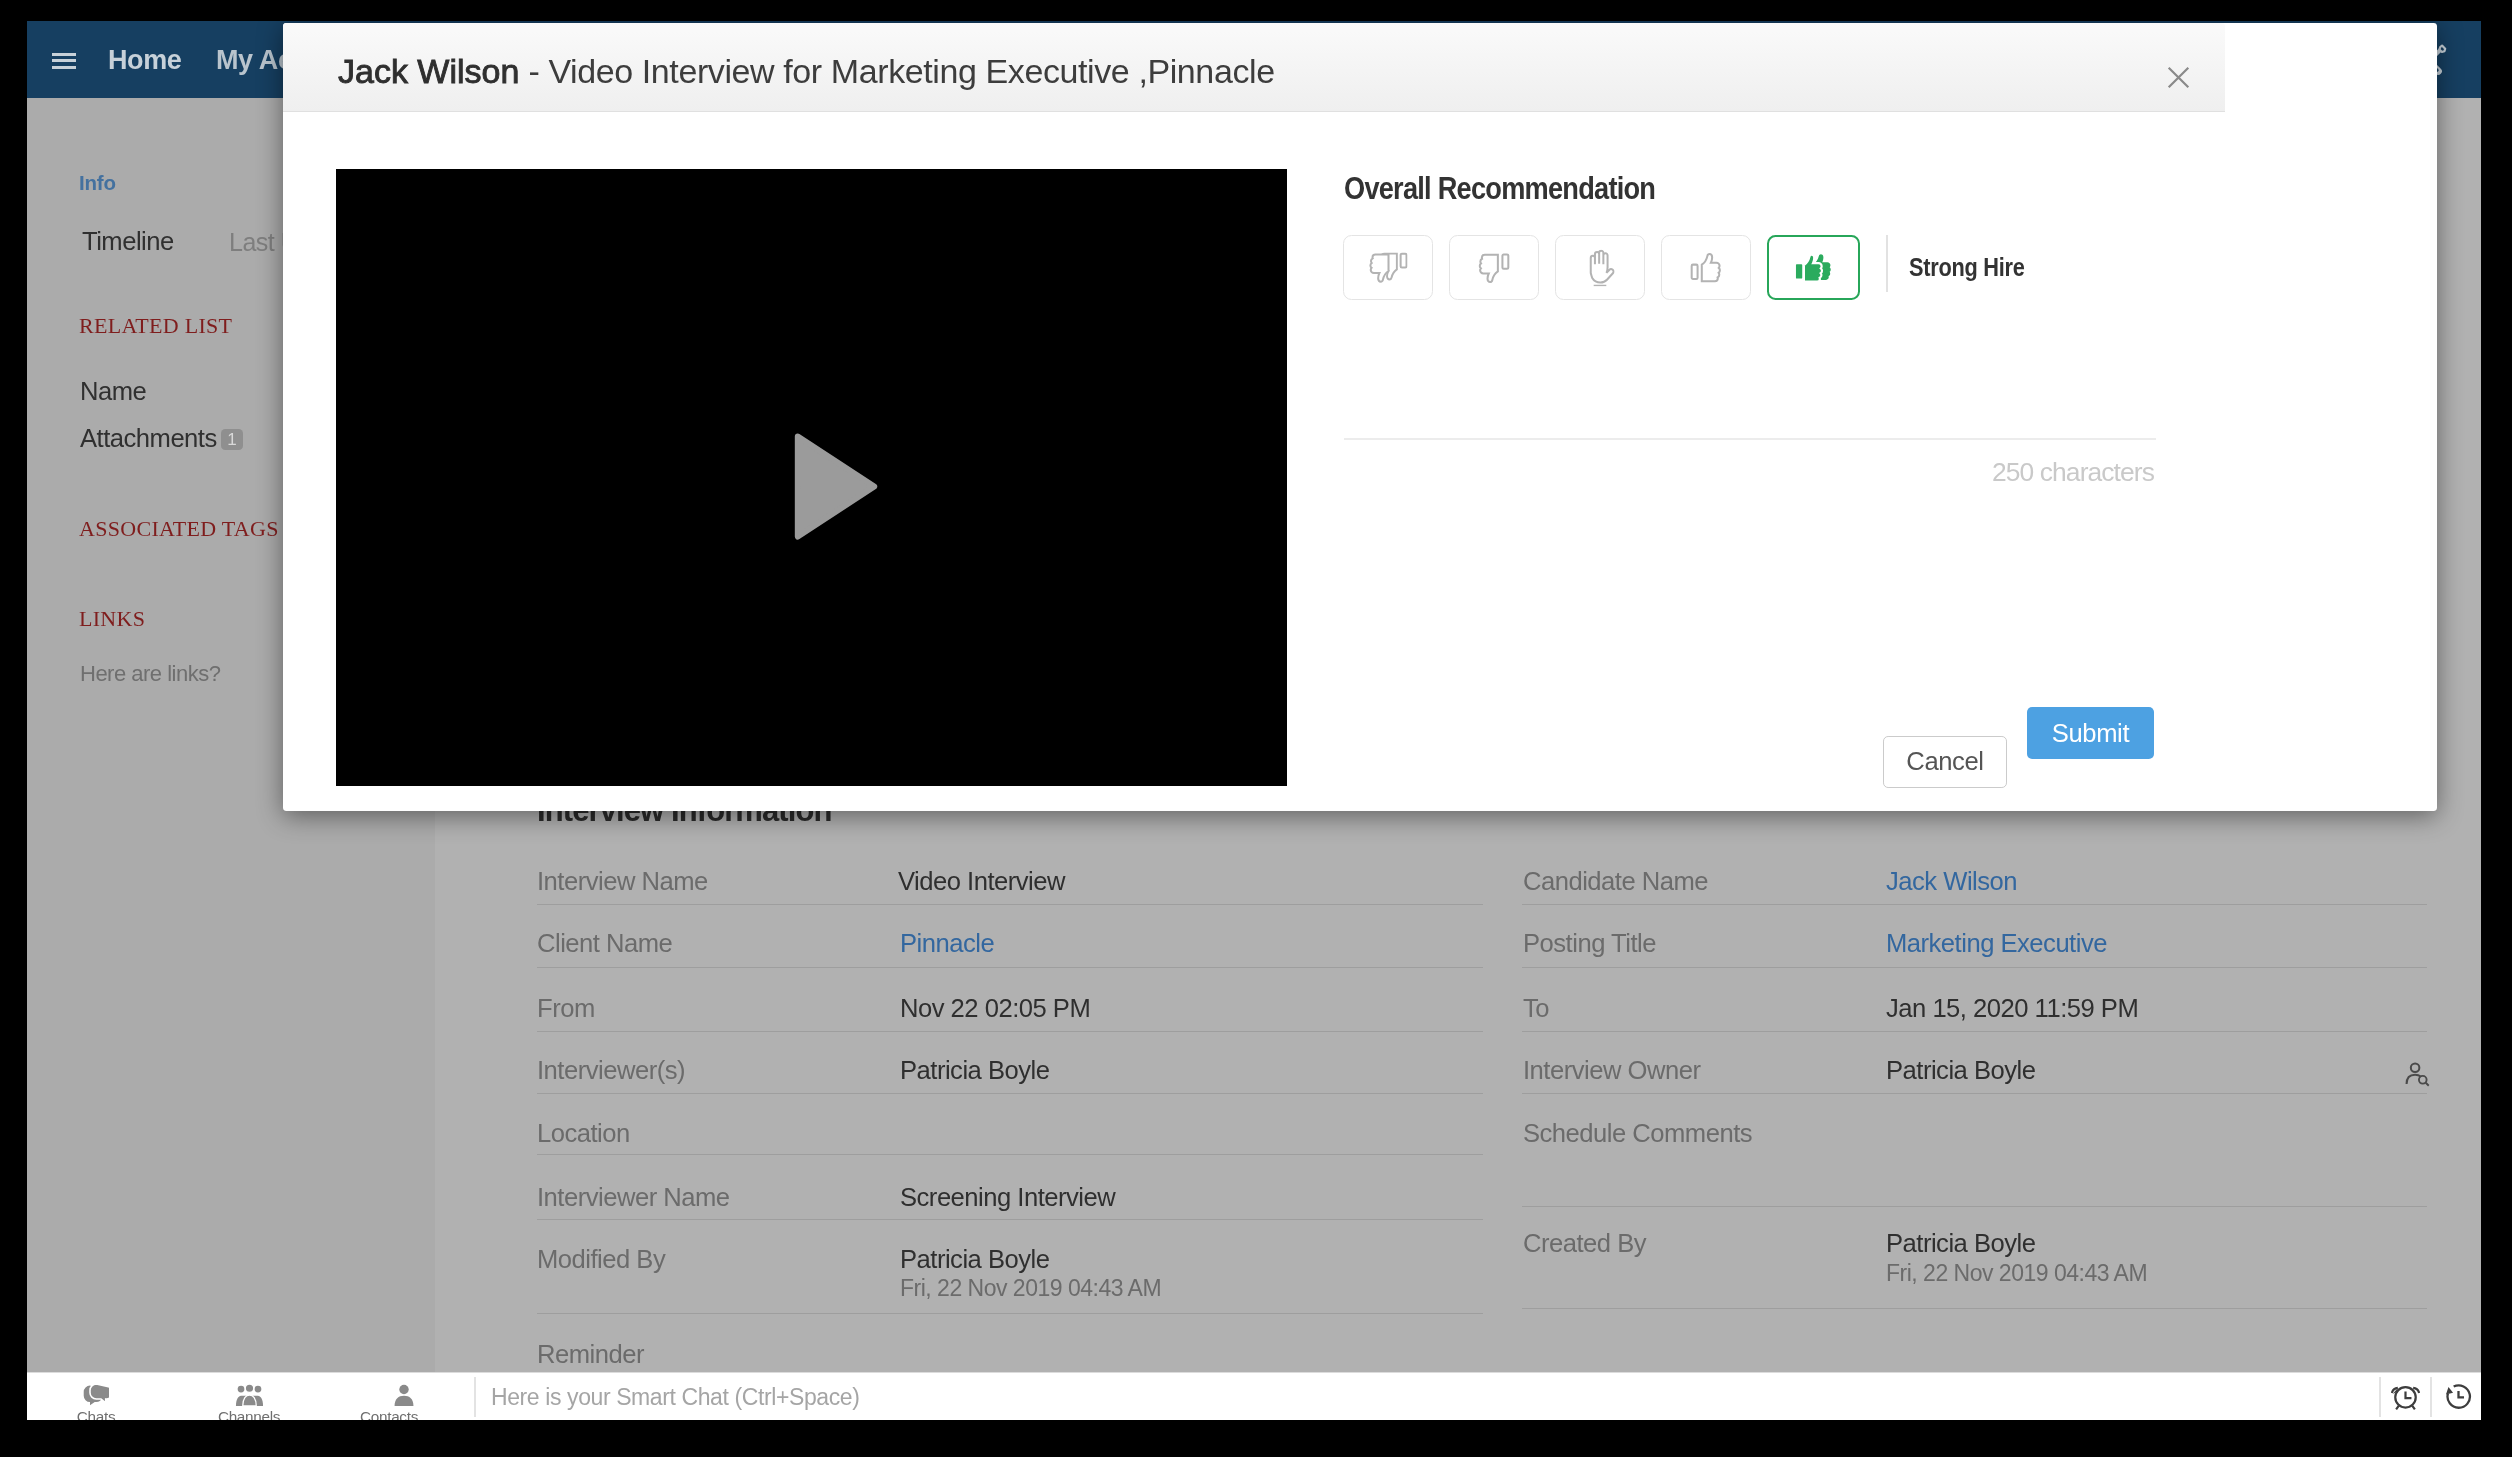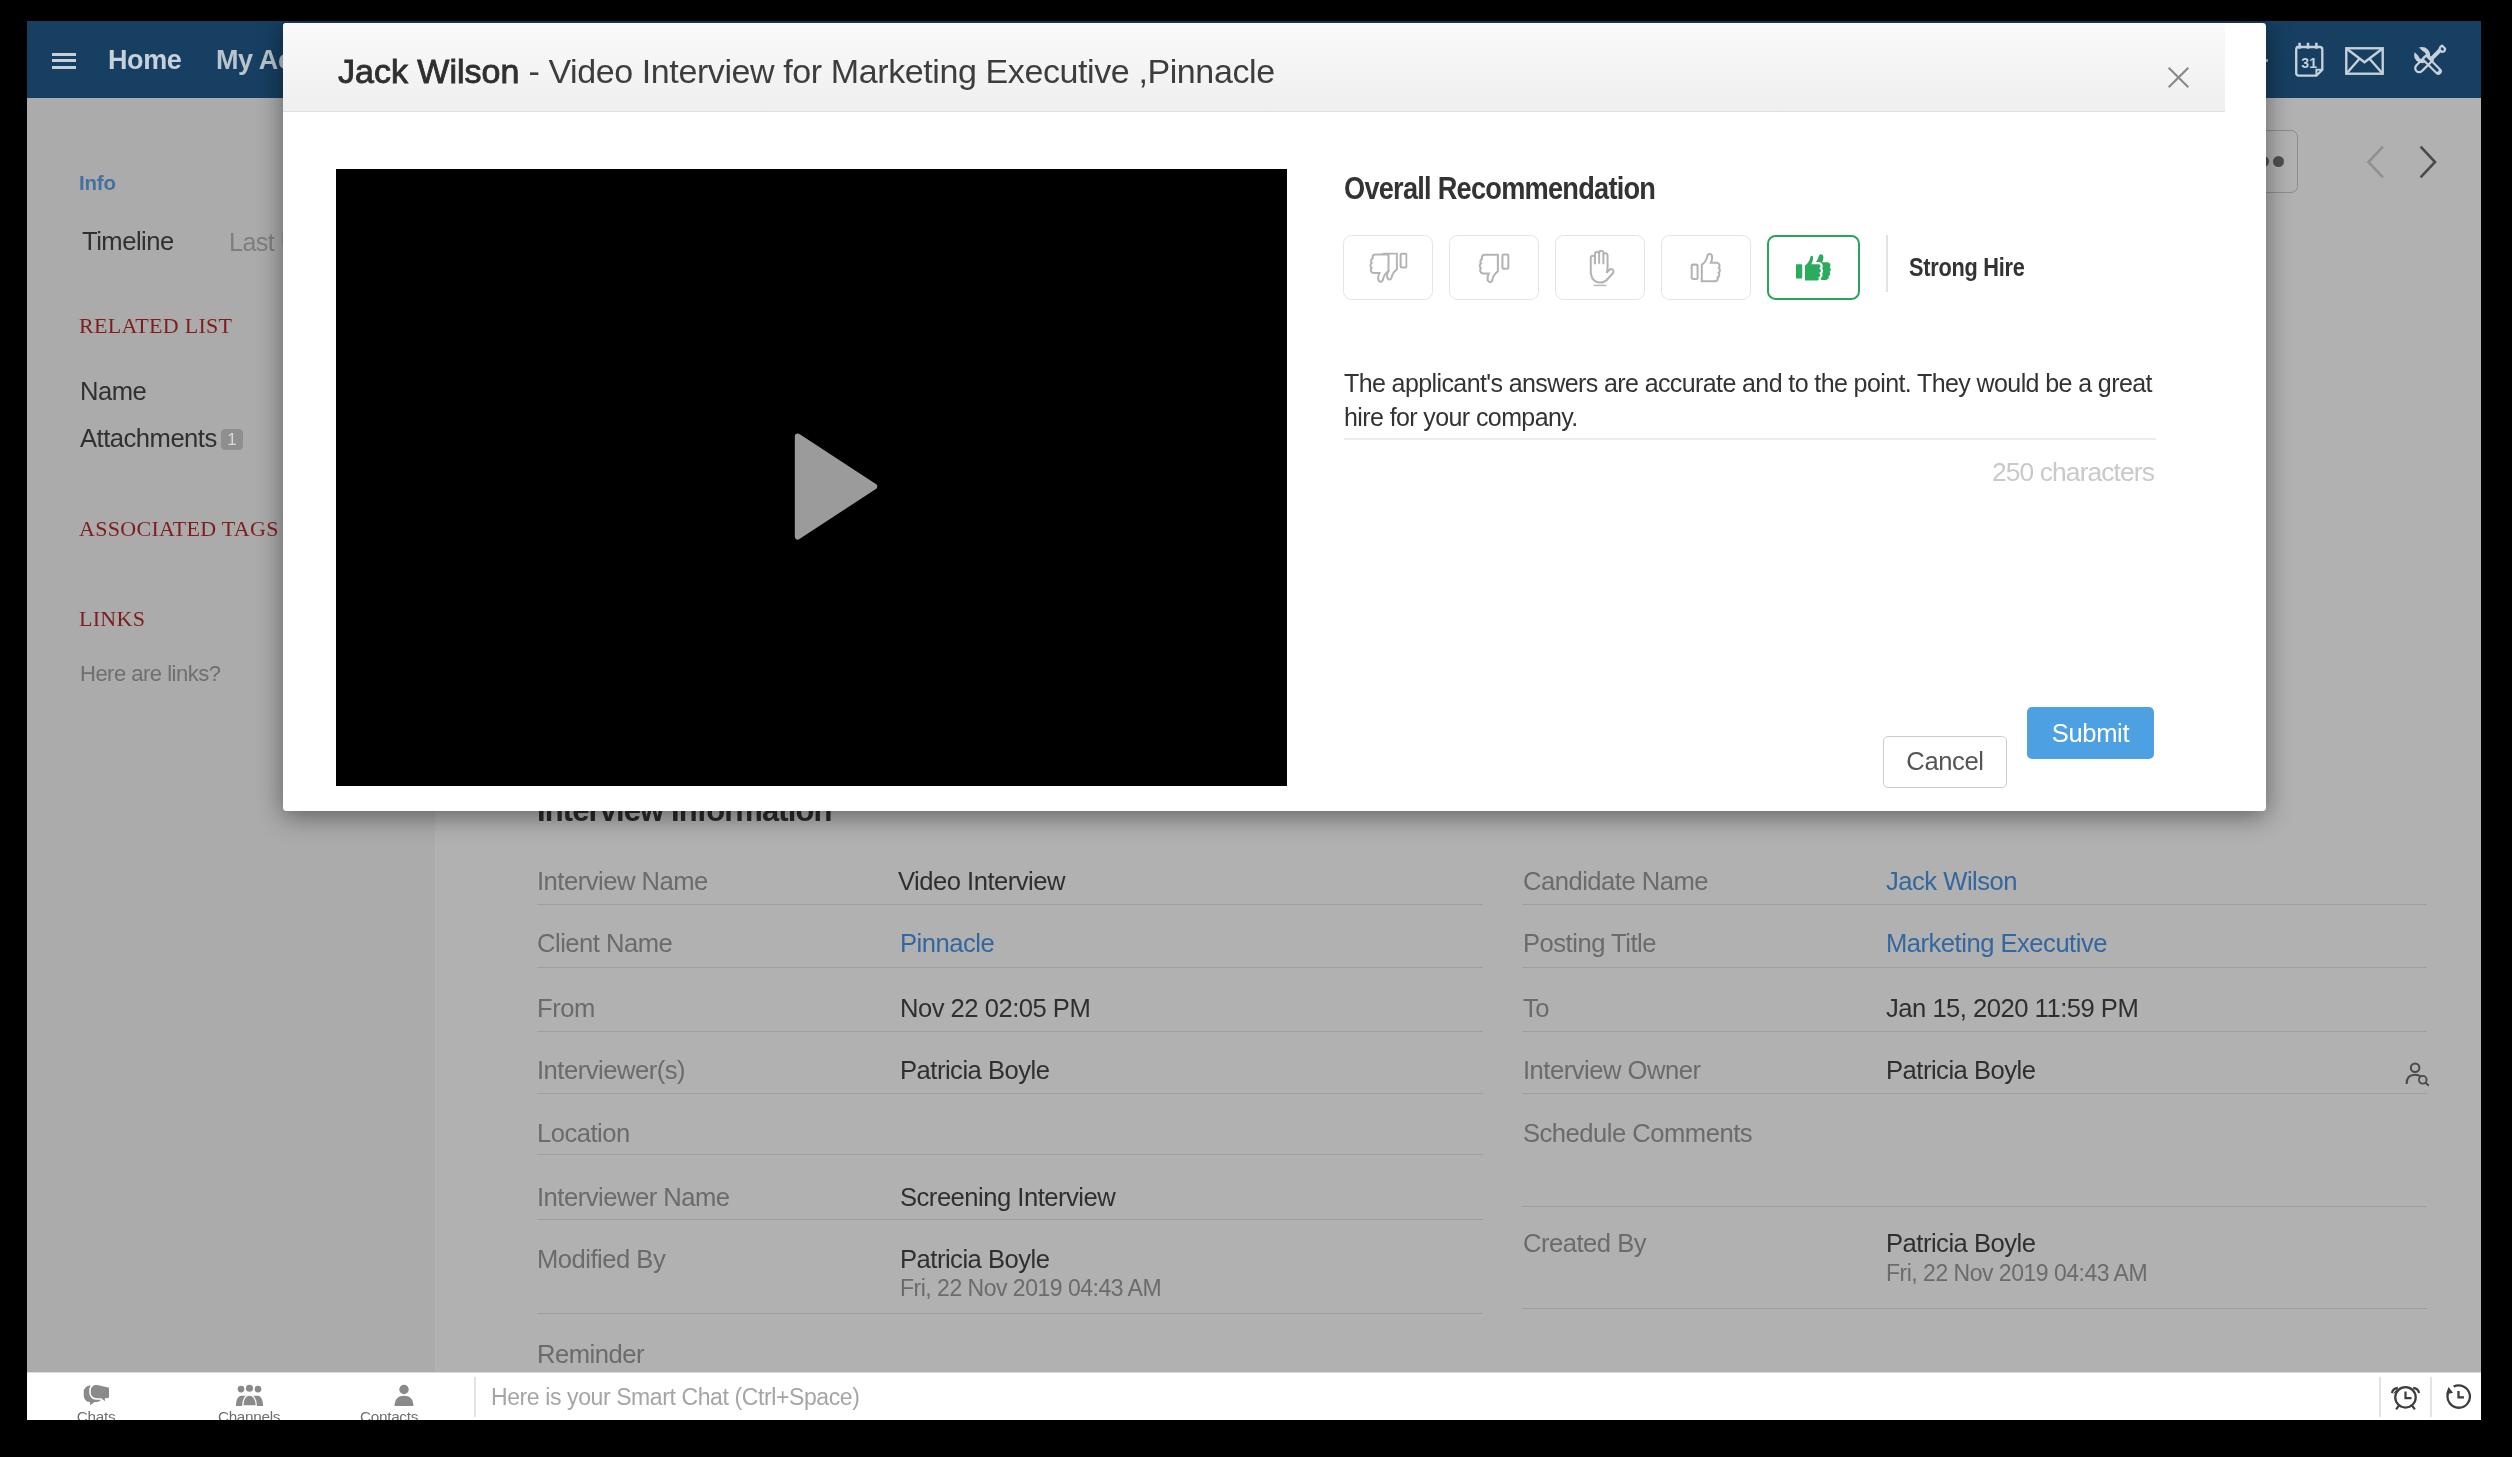--- a/index.html
+++ b/index.html
@@ -20,21 +20,21 @@
   .lbl { position:absolute; font-size:25.6px; color:#6b6b6b; letter-spacing:-0.5px; }
   .val { position:absolute; font-size:25.6px; color:#2f2f2f; letter-spacing:-0.5px; }
   .vlink { position:absolute; font-size:25.6px; color:#33679f; letter-spacing:-0.5px; }
   .rline { position:absolute; height:1.4px; background:#9e9e9e; }
   .ts { position:absolute; font-size:23px; color:#6b6b6b; letter-spacing:-0.5px; }
   
   #chat { position:absolute; left:0; top:1351px; width:2454px; height:49px; background:#fff; border-top:0.9px solid #dcdcdc; }
   .clabel { position:absolute; font-size:15.3px; color:#6f6f6f; transform:translateX(-50%); top:35px; letter-spacing:-0.3px; }
   .cdiv { position:absolute; top:4.3px; width:1.7px; height:40px; background:#e3e3e3; }
   
-  #modal { position:absolute; left:283px; top:23px; width:1983px; height:788px; background:#fff; border-radius:3.4px; box-shadow:0 4.3px 25.6px rgba(0,0,0,0.45); }
+  #modal { position:absolute; left:283px; top:23px; width:2154px; height:788px; background:#fff; border-radius:3.4px; box-shadow:0 4.3px 25.6px rgba(0,0,0,0.45); }
   #mhdr { position:absolute; left:0; top:0; width:1942px; height:89px; background:linear-gradient(#fafafa,#efefef); border-bottom:1.7px solid #e0e0e0; border-radius:3.4px 3.4px 0 0; }
   #mtitle { position:absolute; left:55px; top:48px; font-size:34px; color:#3d3d3d; letter-spacing:-0.4px; white-space:nowrap; transform:translateY(-50%); }
   #mtitle b { font-weight:400; color:#2f2f2f; -webkit-text-stroke:0.9px #2f2f2f; letter-spacing:0; }
   #video { position:absolute; left:53px; top:146px; width:951px; height:617px; background:#000; }
   #orec { position:absolute; left:1061px; top:147px; font-size:32px; font-weight:700; color:#333; letter-spacing:-0.9px; transform:scaleX(0.85); transform-origin:0 0; white-space:nowrap; }
   .rbtn { position:absolute; top:212px; width:90px; height:65px; border:1.7px solid #e4e4e4; border-radius:8.5px; background:#fff; }
   .rbtn svg { position:absolute; left:50%; top:50%; transform:translate(-50%,-50%); }
   #vsep { position:absolute; left:1603px; top:212px; width:1.7px; height:57px; background:#e2e2e2; }
   #shire { position:absolute; left:1626px; top:244px; transform:translateY(-50%) scaleX(0.85); transform-origin:0 50%; font-size:25.6px; font-weight:700; color:#333; letter-spacing:-0.3px; white-space:nowrap; }
   #para { position:absolute; left:1061px; top:343px; width:835px; font-size:25px; line-height:34px; color:#333; letter-spacing:-0.6px; }
@@ -238,19 +238,18 @@
   </div>
   <div class="rbtn" style="left:1484px; width:93px; border-color:#27a659; border-width:2.1px;">
     <svg width="37" height="29" viewBox="0 0 44 34">
       <use href="#tup" transform="translate(21.5,0.5) scale(0.95)" fill="#2bab5e"></use>
       <use href="#tup" transform="translate(10,1)" fill="#2bab5e" stroke="#fff" stroke-width="2.6"></use>
       <rect x="0.5" y="12.5" width="7.5" height="17" rx="1" fill="#2bab5e"></rect>
     </svg>
   </div>
   <div id="vsep"></div>
   <div id="shire">Strong Hire</div>
-  <div id="para">The applicant's answers are accurate and to the point. They would be a great<br>hire for your company.</div>
   <div id="phair"></div>
   <div id="chars">250 characters</div>
   <div id="cancel">Cancel</div>
   <div id="submit">Submit</div>
 </div>
 
 
 </body></html>

